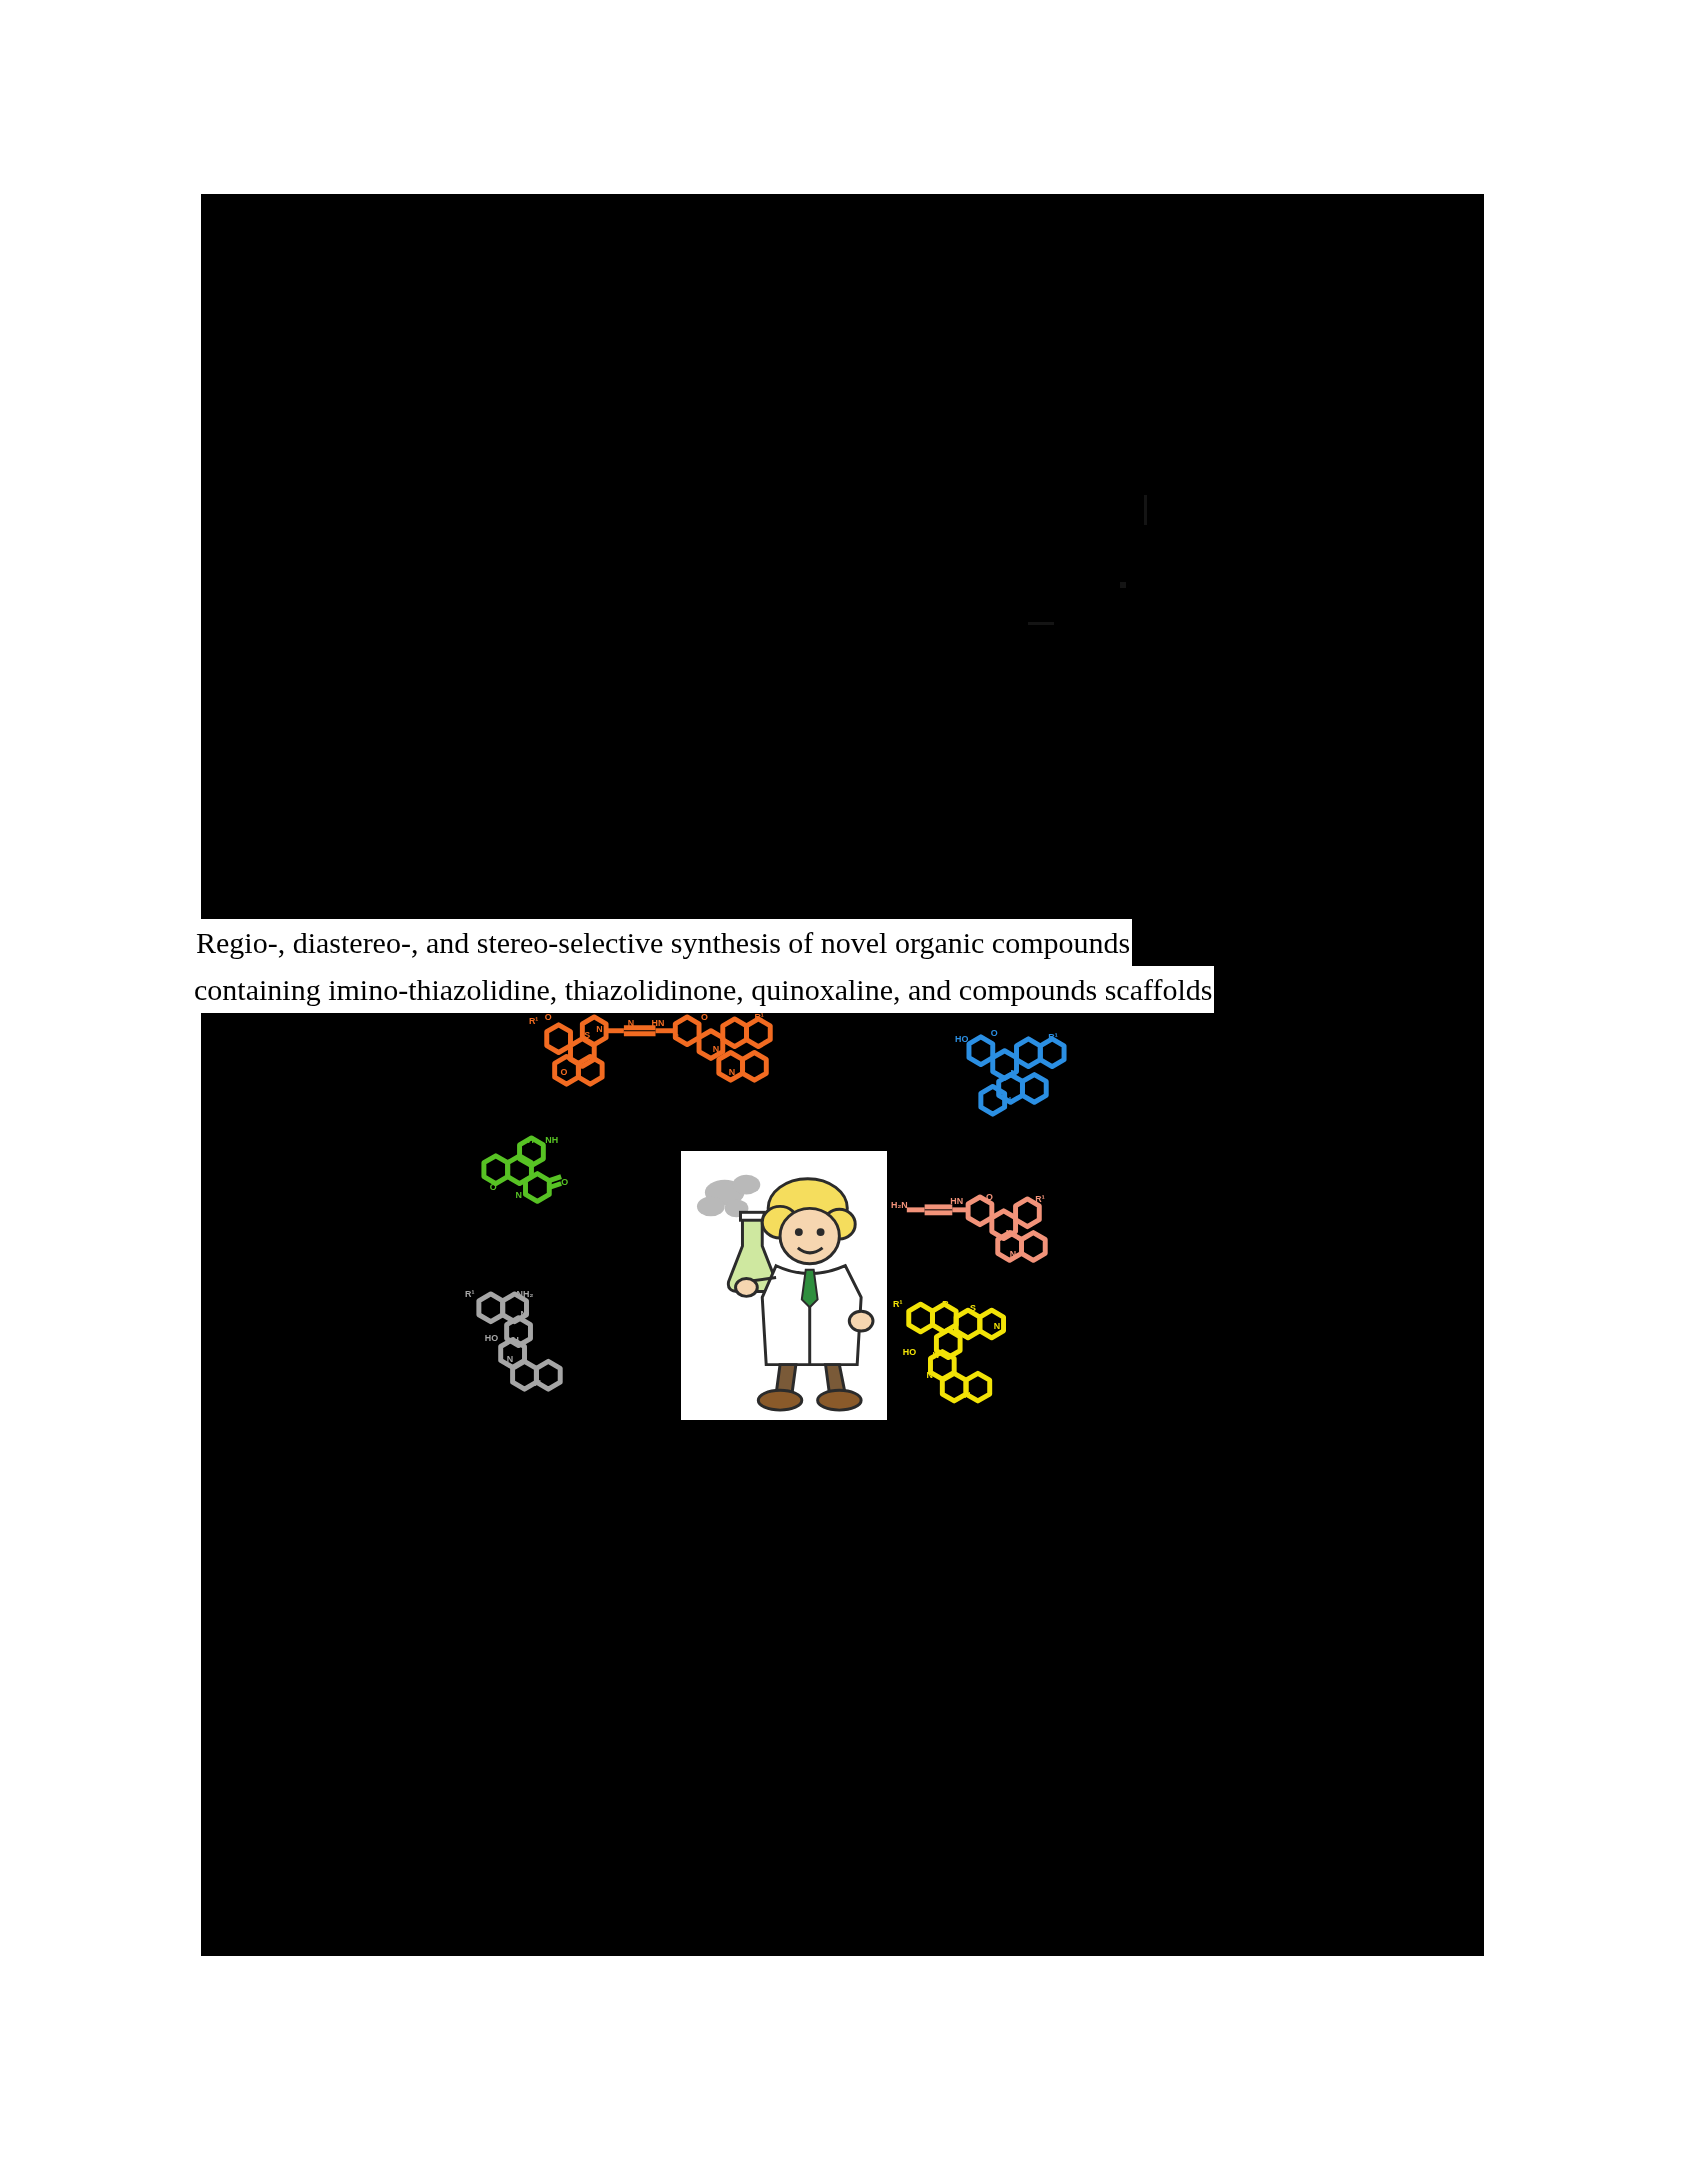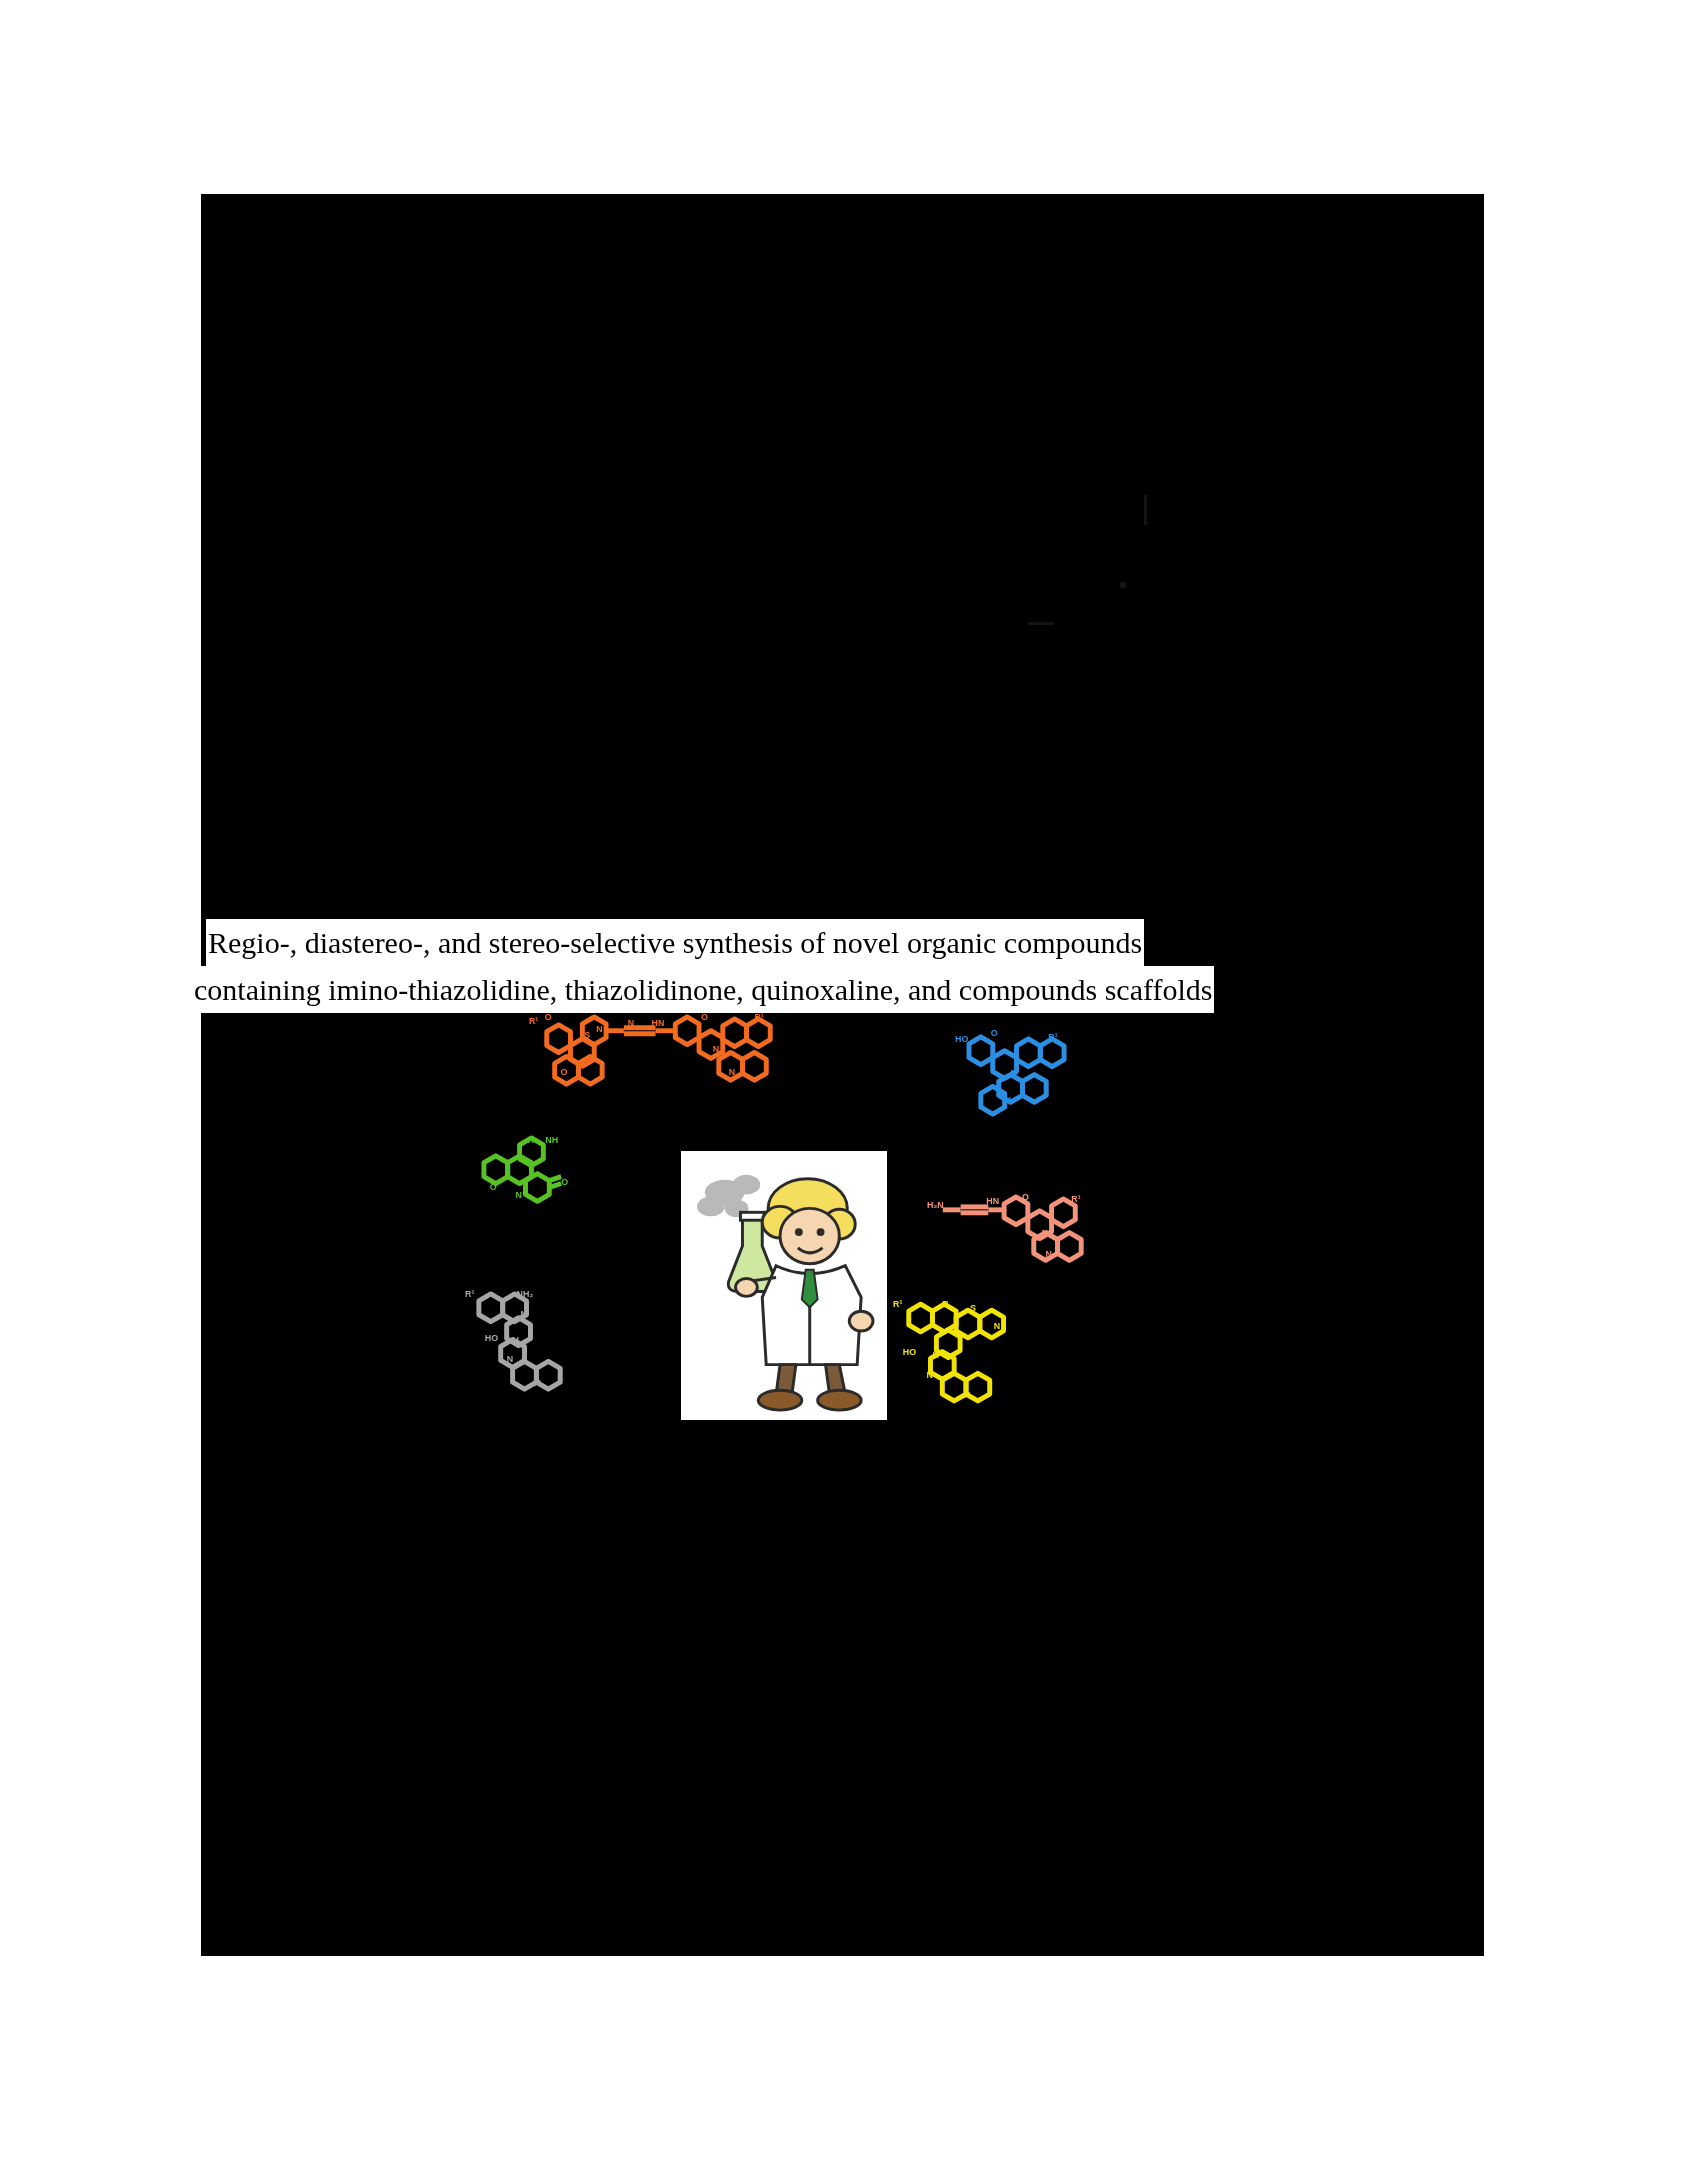--- a/index.html
+++ b/index.html
@@ -54,21 +54,21 @@
     background: #ffffff;
     color: #000000;
     font-family: "Liberation Serif", serif;
     font-size: 30px;
     line-height: 47px;
     white-space: nowrap;
     display: block;
     width: max-content;
     padding: 0 2px;
   }
-  .title-line.l1 { margin-left: 12px; }
+  .title-line.l1 { margin-left: 0px; }
   .title-line.l2 { margin-left: -2px; }
 
   
   .graphic {
     position: absolute;
     left: 525px;
     top: 1006px;
     width: 634px;
     height: 446px;
     text-align: right;
@@ -89,21 +89,21 @@
     position: absolute;
     font-family: "Liberation Sans", sans-serif;
     font-size: 9px;
     color: #000;
   }
   .mol svg { display: block; overflow: visible; }
 
   .m-orange { left: 0px;   top: 0px;   }
   .m-blue   { left: 426px; top: 18px;  }
   .m-green  { left: -59px; top: 127px; }
-  .m-salmon { left: 366px; top: 184px; margin-left: 36px; }
+  .m-salmon { left: 366px; top: 184px; }
   .m-gray   { left: -64px; top: 277px; }
   .m-yellow { left: 366px; top: 287px; }
 
   .lbl { font-size: 9px; font-family: "Liberation Sans", sans-serif; }
 </style>
 </head>
 <body>
 
 <div class="page">
 

